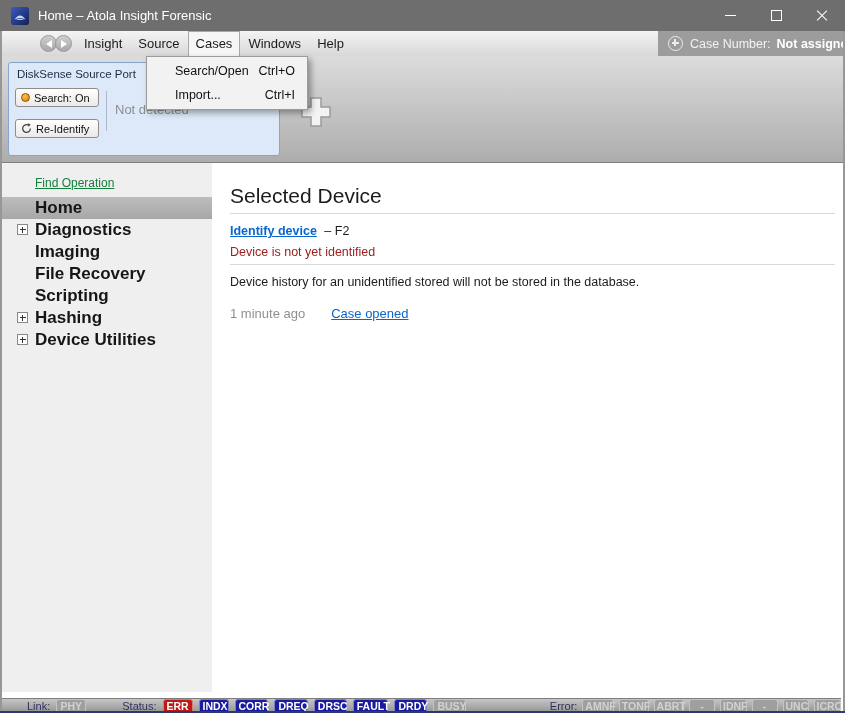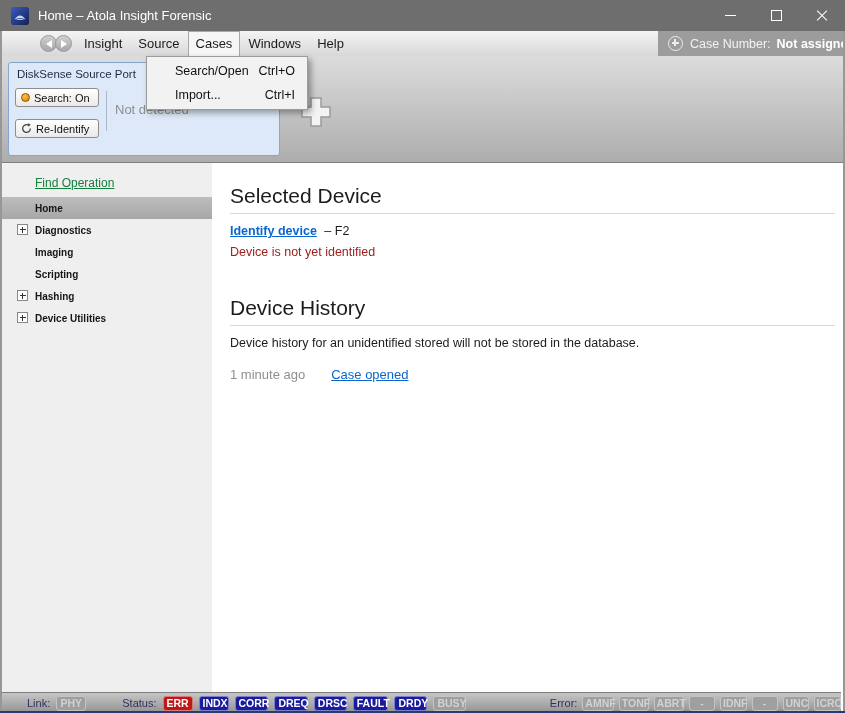--- a/index.html
+++ b/index.html
@@ -64,21 +64,21 @@
 
   
   .dropdown{position:absolute;left:146px;top:56px;width:162px;box-sizing:border-box;background:#f2f2f2;
     border:1px solid #9b9b9b;box-shadow:3px 3px 6px rgba(0,0,0,0.35);padding:2px 0;z-index:100;}
   .dd-item{height:24px;display:flex;align-items:center;font-size:12.5px;color:#111;padding:0 12px 0 28px;cursor:default;}
   .dd-shortcut{margin-left:auto;color:#111;}
 
   
   .sidebar{position:absolute;top:163px;left:0;width:212px;bottom:21px;background:#efefef;z-index:5;}
   .find-op{display:inline-block;margin:13px 0 7px 35px;font-size:12px;color:#15803d;text-decoration:underline;cursor:default;}
-  .side-item{height:22px;display:flex;align-items:center;font-weight:bold;font-size:10px;color:#161616;
+  .side-item{height:22px;display:flex;align-items:center;font-weight:bold;font-size:17px;color:#161616;
     position:relative;padding-left:35px;cursor:default;}
   .side-item.selected{background:linear-gradient(#bdbdbd,#a7a7a7);}
   .expander{position:absolute;left:17px;top:5px;width:11px;height:11px;background:#fcfcfc;border:1px solid #898989;box-sizing:border-box;}
   .expander::before{content:"";position:absolute;left:1.5px;top:4px;width:6px;height:1px;background:#333;}
   .expander::after{content:"";position:absolute;left:4px;top:1.5px;width:1px;height:6px;background:#333;}
 
   
   .content{position:absolute;top:163px;left:212px;right:0;bottom:21px;background:#fff;
     padding:21px 10px 0 18px;box-sizing:border-box;z-index:5;}
   .h1{font-size:21px;font-weight:400;color:#1c1c1c;margin:0;}
@@ -87,21 +87,21 @@
   .identify-link{color:var(--link-blue,#0a66cc);font-weight:bold;text-decoration:underline;cursor:pointer;}
   .identify-suffix{margin-left:4px;}
   .warning-text{margin-top:7px;font-size:12.5px;color:var(--warning-red,#9b2020);}
   .history-head{margin-top:37px;}
   .note{margin-top:10px;font-size:12.5px;color:#1c1c1c;}
   .hist-row{margin-top:17px;font-size:13px;display:flex;align-items:center;}
   .hist-time{color:#8f8f8f;}
   .hist-event{color:var(--link-blue,#0a66cc);text-decoration:underline;margin-left:26px;cursor:pointer;}
 
   
-  .statusbar{position:absolute;left:0;right:4px;bottom:0;height:21px;background:linear-gradient(#c6c6c6,#929292);
+  .statusbar{position:absolute;left:0;right:4px;bottom:0;height:15px;background:linear-gradient(#c6c6c6,#929292);
     border-top:1px solid #7d7d7d;box-sizing:border-box;display:flex;align-items:center;z-index:40;}
   .sb-label{font-size:11px;color:#31315e;white-space:nowrap;}
   .lbl-link{margin-left:27px;}
   .lbl-status{margin-left:36px;}
   .lbl-error{margin-left:84px;}
   .badge{min-width:30px;height:15px;line-height:13px;text-align:center;border-radius:3px;font-size:10.5px;font-weight:bold;
     padding:0 3px;box-sizing:border-box;margin-left:6px;white-space:nowrap;}
   .badge.red{background:var(--status-red,#c01616);color:#fff;border:1px solid #d87a7a;}
   .badge.blue{background:var(--status-blue,#1b1b9e);color:#fff;border:1px solid #7d7dc8;}
   .badge.off{background:#9f9f9f;color:#d2d2d2;border:1px solid #c4c4c4;}
@@ -198,20 +198,23 @@
     <span>Home</span>
   </div>
   <div class="side-item">
     <span class="expander"></span>
     <span>Diagnostics</span>
   </div>
   <div class="side-item">
     <span>Imaging</span>
   </div>
   <div class="side-item">
+    <span>File Recovery</span>
+  </div>
+  <div class="side-item">
     <span>Scripting</span>
   </div>
   <div class="side-item">
     <span class="expander"></span>
     <span>Hashing</span>
   </div>
   <div class="side-item">
     <span class="expander"></span>
     <span>Device Utilities</span>
   </div>
@@ -219,21 +222,20 @@
 
 <div class="content">
   <div class="h1">Selected Device</div>
   <hr class="rule">
   <div class="identify-row">
     <span class="identify-link">Identify device</span>
     <span class="identify-suffix">– F2</span>
   </div>
   <div class="warning-text">Device is not yet identified</div>
 
-  <div class="h1 history-head">Device History</div>
   <hr class="rule">
   <div class="note">Device history for an unidentified stored will not be stored in the database.</div>
   <div class="hist-row">
     <span class="hist-time">1 minute ago</span>
     <span class="hist-event">Case opened</span>
   </div>
 </div>
 
 <div class="statusbar">
   <span class="sb-label lbl-link">Link:</span>

